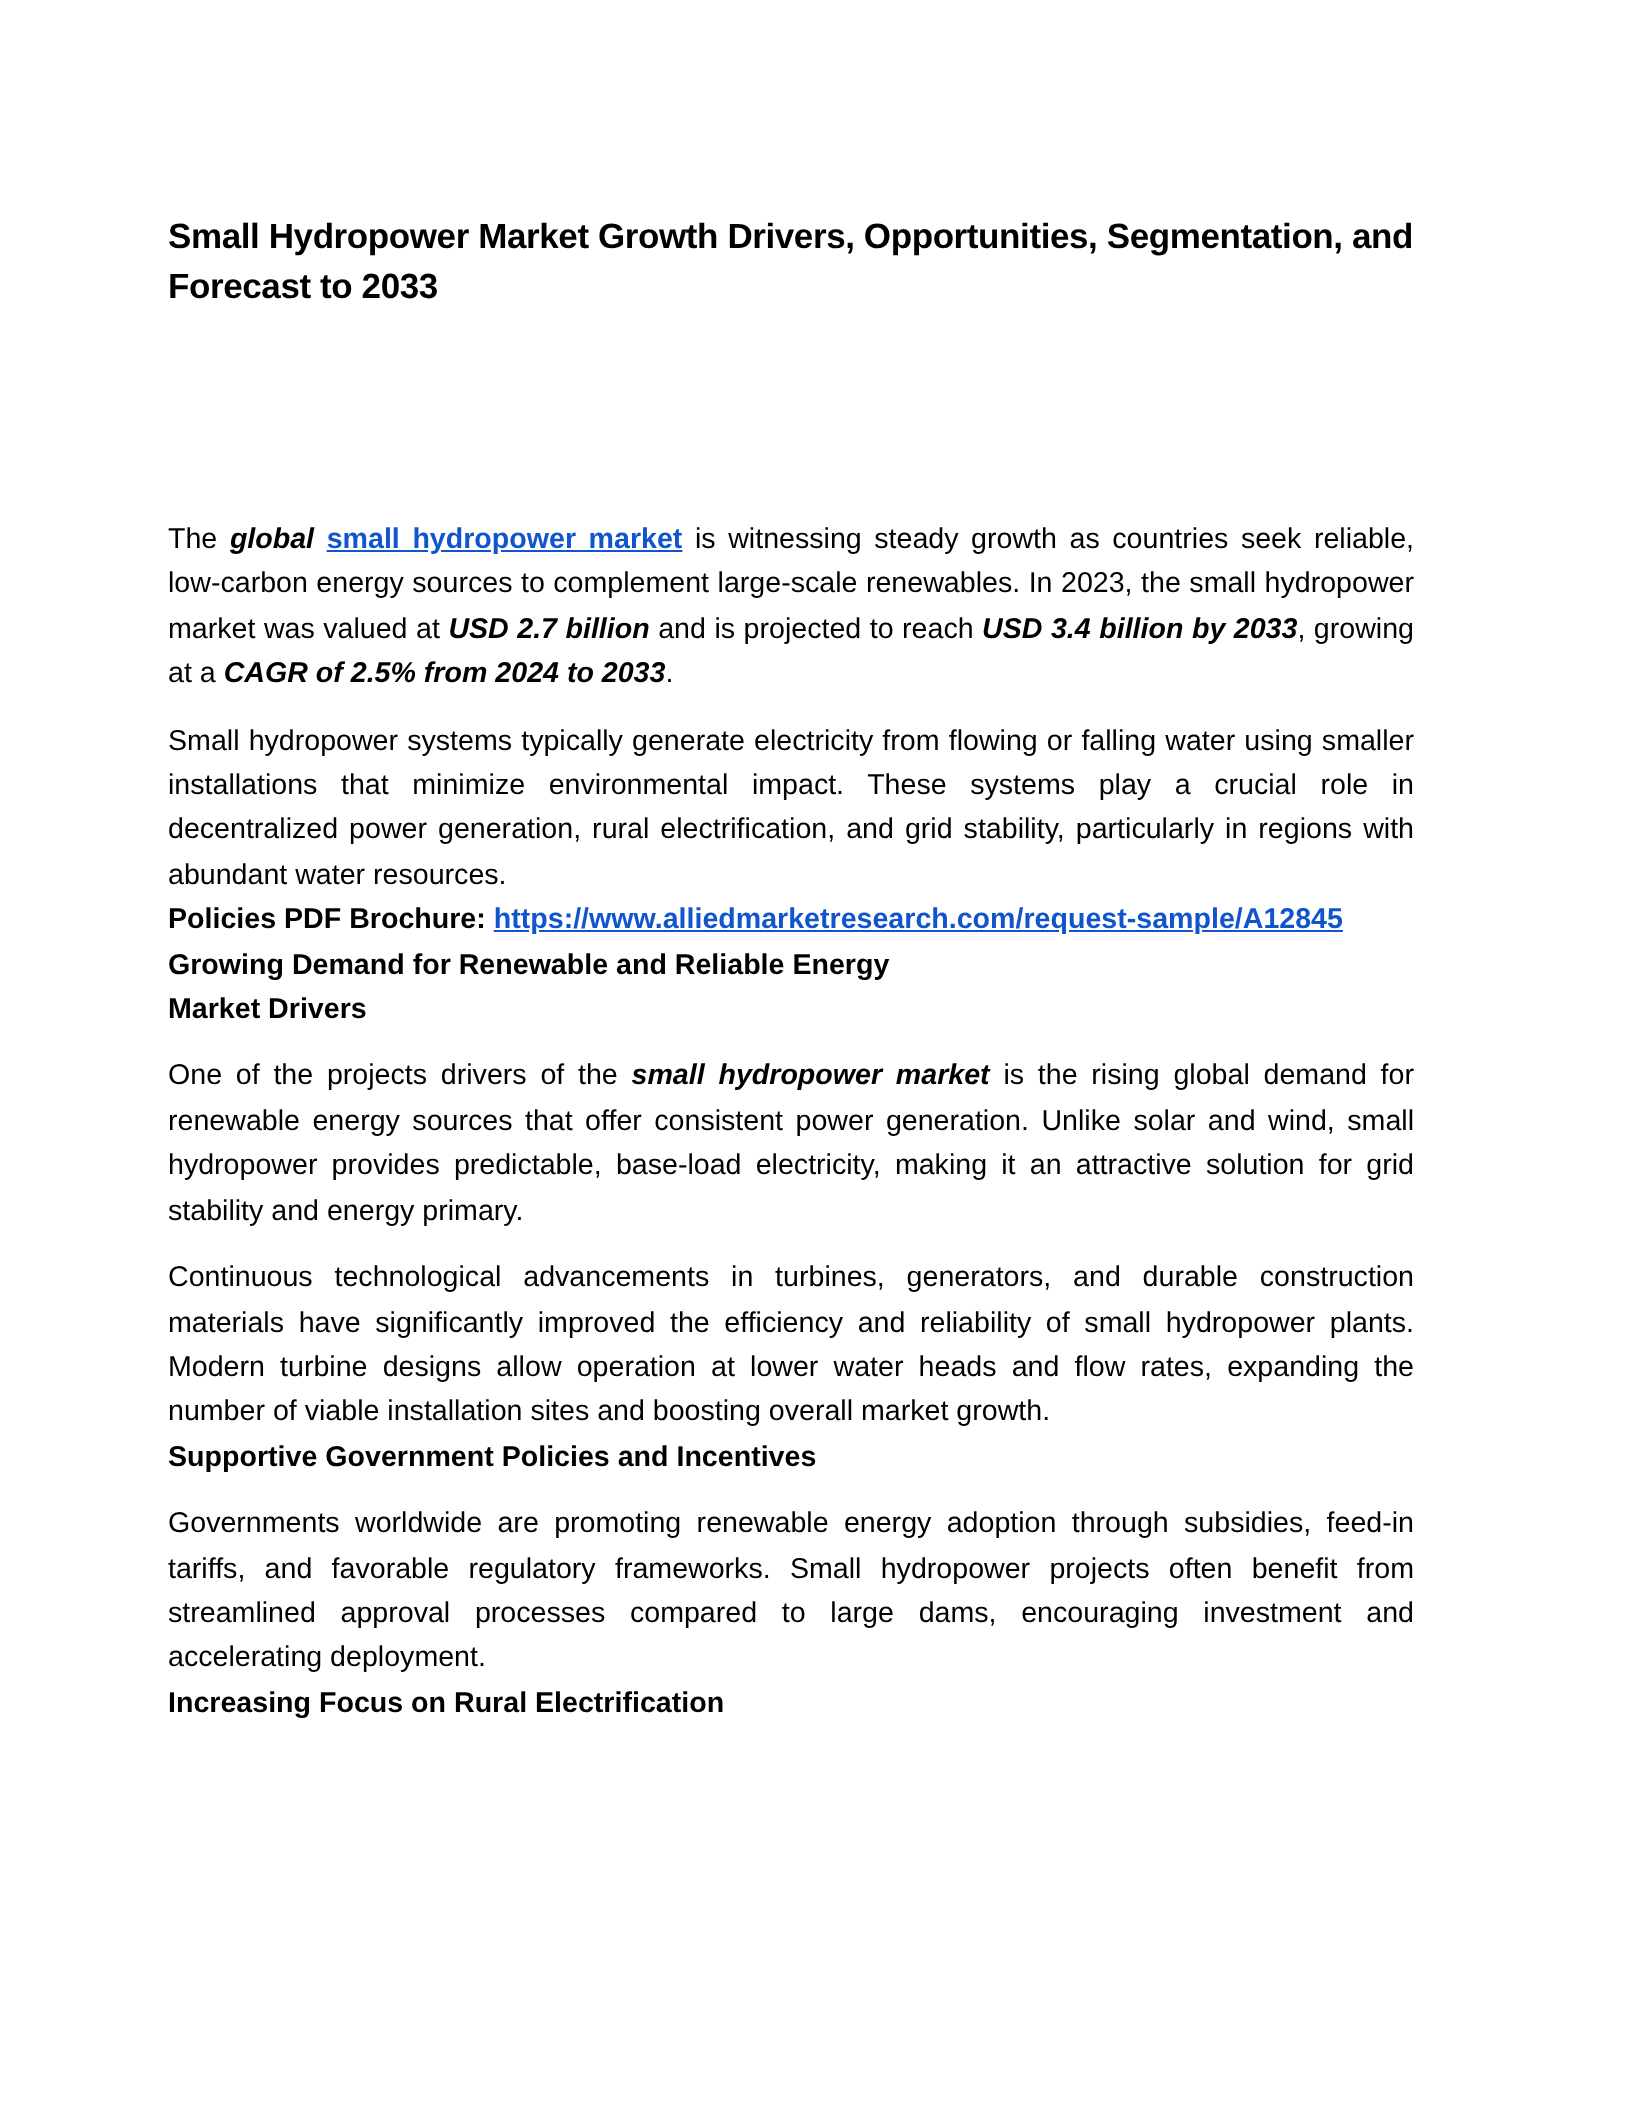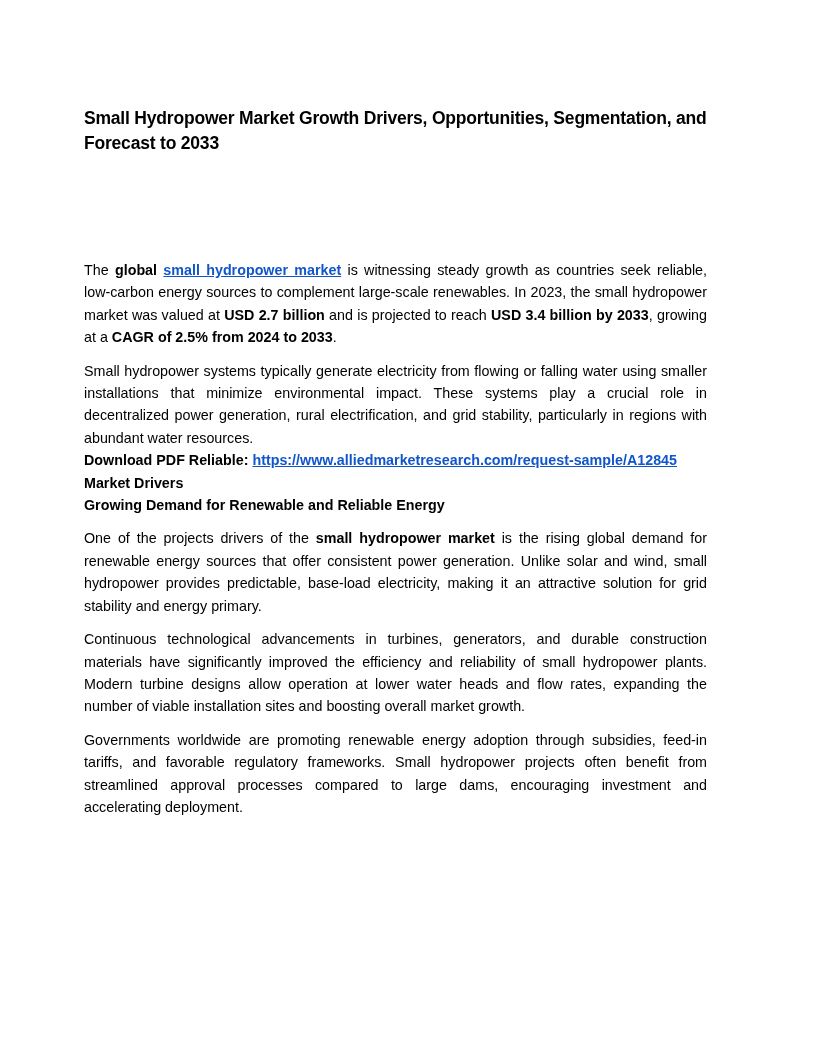--- a/index.html
+++ b/index.html
@@ -5,36 +5,38 @@
   html, body { margin: 0; padding: 0; background: #ffffff; }
   body { width: 816px; height: 1056px; position: relative; overflow: hidden;
          font-family: "Liberation Sans", sans-serif; color: #000; }
   .page { position: absolute; left: 84px; top: 94px; width: 623px; margin-top: 12px; }
   .title { font-size: 17.5px; font-weight: bold; line-height: 25px; margin: 0; letter-spacing: -0.2px; }
   .body-text { font-size: 14.3px; line-height: 22.4px; text-align: justify; margin: 0; }
   .p1 { margin-top: 103px; }
   .gap { margin-top: 11px; }
   .heading { font-size: 14.3px; font-weight: bold; line-height: 22.4px; margin: 0; }
   a { color: #1155cc; text-decoration: underline; font-weight: bold; }
-  b { font-weight: bold; }
+  b { font-weight: bold; font-style: italic; }
 </style>
 </head>
 <body>
 
 <div class="page">
   <h1 class="title">Small Hydropower Market Growth Drivers, Opportunities, Segmentation, and Forecast to 2033</h1>
 
   <p class="body-text p1"><span>The </span><b>global</b><span> </span><a>small hydropower market</a><span> is witnessing steady growth as countries seek reliable, low-carbon energy sources to complement large-scale renewables. In 2023, the small hydropower market was valued at </span><b>USD 2.7 billion</b><span> and is projected to reach </span><b>USD 3.4 billion by 2033</b><span>, growing at a </span><b>CAGR of 2.5% from 2024 to 2033</b><span>.</span></p>
 
   <p class="body-text gap">Small hydropower systems typically generate electricity from flowing or falling water using smaller installations that minimize environmental impact. These systems play a crucial role in decentralized power generation, rural electrification, and grid stability, particularly in regions with abundant water resources.</p>
 
-  <p class="heading gap"><span>Download PDF Reliable: </span><a>https://www.alliedmarketresearch.com/request-sample/A12845</a></p>
+  <p class="heading gap"><span>Policies PDF Brochure: </span><a>https://www.alliedmarketresearch.com/request-sample/A12845</a></p>
+
+  <p class="heading gap">Growing Demand for Renewable and Reliable Energy</p>
 
   <p class="heading gap">Market Drivers</p>
-
-  <p class="heading gap">Growing Demand for Renewable and Reliable Energy</p>
   <p class="body-text gap"><span>One of the projects drivers of the </span><b>small hydropower market</b><span> is the rising global demand for renewable energy sources that offer consistent power generation. Unlike solar and wind, small hydropower provides predictable, base-load electricity, making it an attractive solution for grid stability and energy primary.</span></p>
 
   <p class="body-text gap">Continuous technological advancements in turbines, generators, and durable construction materials have significantly improved the efficiency and reliability of small hydropower plants. Modern turbine designs allow operation at lower water heads and flow rates, expanding the number of viable installation sites and boosting overall market growth.</p>
 
+  <p class="heading gap">Supportive Government Policies and Incentives</p>
   <p class="body-text gap">Governments worldwide are promoting renewable energy adoption through subsidies, feed-in tariffs, and favorable regulatory frameworks. Small hydropower projects often benefit from streamlined approval processes compared to large dams, encouraging investment and accelerating deployment.</p>
 
+  <p class="heading gap">Increasing Focus on Rural Electrification</p>
 </div>
 
 </body></html>

